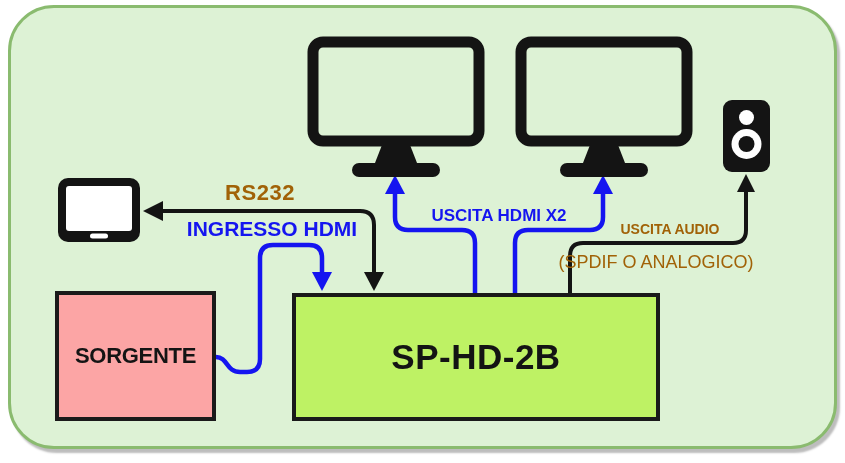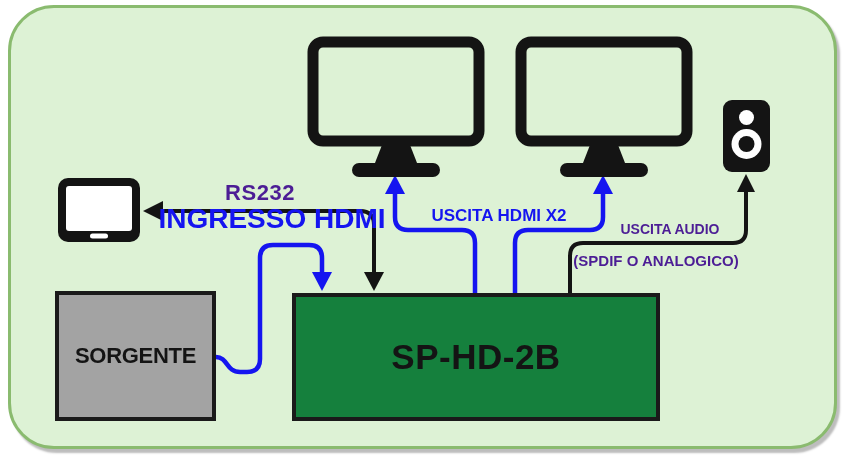--- a/index.html
+++ b/index.html
@@ -11,32 +11,32 @@
     position:absolute;left:8px;top:5px;width:823px;height:438px;
     background:#ddf2d5;border:3px solid #8abb6f;border-radius:46px;
     box-shadow:3px 4px 2px #bdbdbd;
   }
   .lines{position:absolute;left:0;top:0;width:845px;height:463px;pointer-events:none;}
   .box{
     position:absolute;box-sizing:border-box;border:4px solid #1a1a1a;
     display:flex;flex-direction:column;align-items:center;justify-content:center;
     color:#141414;font-weight:700;text-align:center;
   }
-  .box.source{left:55px;top:291px;width:161px;height:130px;background:#a3a3a3;
+  .box.source{left:55px;top:291px;width:161px;height:130px;background:#fca5a5;
     font-size:22px;line-height:1.32;letter-spacing:-0.3px;}
-  .box.splitter{left:292px;top:293px;width:368px;height:128px;background:#15803d;
+  .box.splitter{left:292px;top:293px;width:368px;height:128px;background:#bef264;
     font-size:35px;letter-spacing:0.5px;}
   .lbl{position:absolute;transform:translateX(-50%);white-space:nowrap;font-weight:700;}
-  .lbl.black{color:#4c1d95;}
+  .lbl.black{color:#a16207;}
   .lbl.blue{color:#1515f0;}
   .lbl.rs232{left:260px;top:180px;font-size:22px;font-weight:600;letter-spacing:0.5px;}
-  .lbl.ingresso{left:272px;top:203px;font-size:28px;text-align:right;}
+  .lbl.ingresso{left:272px;top:217px;font-size:21px;text-align:right;}
   .lbl.uscita-hdmi{left:499px;top:194px;font-size:17px;margin-top:12px;}
   .lbl.uscita-audio{left:670px;top:221px;font-size:14px;}
-  .lbl.spdif{left:656px;top:252px;font-size:15px;font-weight:700;text-align:right;}
+  .lbl.spdif{left:656px;top:252px;font-size:18px;font-weight:400;text-align:right;}
 </style>
 </head>
 <body>
 
 <div class="stage">
 
   <div class="panel"></div>
 
   <svg class="lines" viewBox="0 0 845 463">
 

